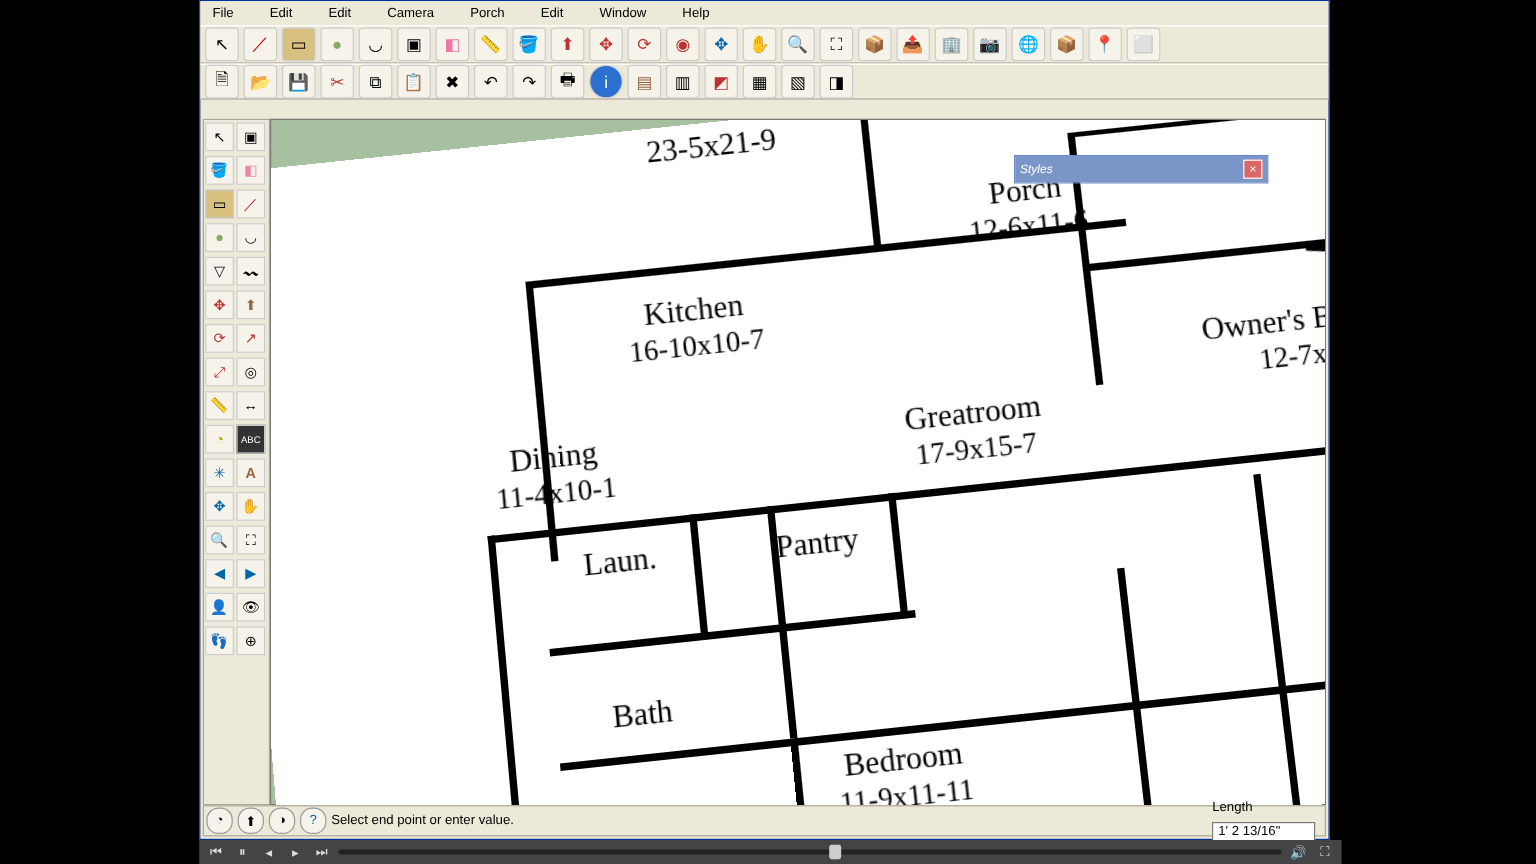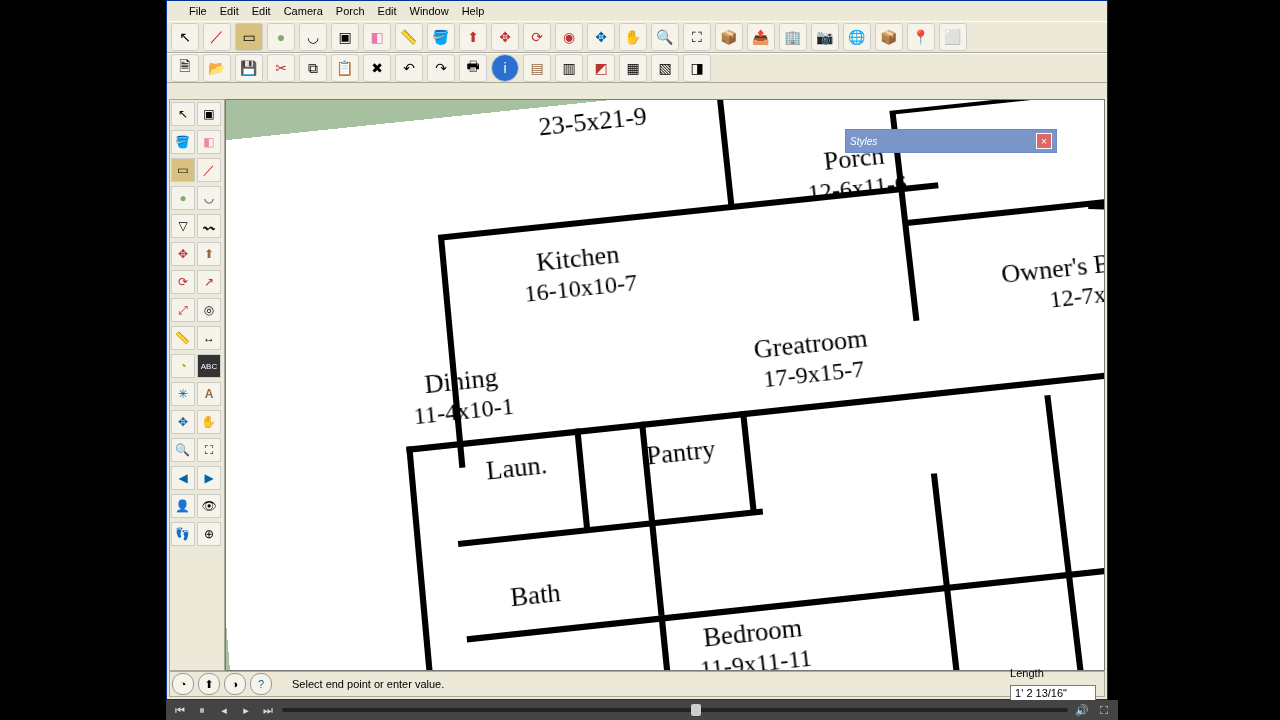--- a/index.html
+++ b/index.html
@@ -3,30 +3,30 @@
 <meta charset="utf-8">
 <style>
   body { margin:0; font-family: Tahoma, sans-serif; font-size:11px; background:#000; width:1280px; height:720px; overflow:hidden; }
   .app { position:absolute; left:166px; top:0; width:940px; height:698px; background:#ece9d8; border:1px solid #003399; }
   .titlebar { height:22px; background:linear-gradient(to bottom,#3b78d6,#1b4fb0); color:#fff; display:flex; align-items:center; padding:0 2px; font-size:12px; }
   .titlebar .icon { width:14px; height:14px; background:#c0504d; border-radius:50%; margin-right:4px; }
   .win-btns { margin-left:auto; display:flex; gap:2px; }
   .win-btn { width:20px; height:18px; border:1px solid #fff; border-radius:2px; display:flex; align-items:center; justify-content:center; font-weight:bold; color:#fff; }
   .win-btn.min,.win-btn.max{background:#3a76d6;}
   .win-btn.close{background:#e04343;}
-  .menubar { height:20px; background:#ece9d8; display:flex; align-items:center; padding:0 16px; gap:1px; }
+  .menubar { height:20px; background:#ece9d8; display:flex; align-items:center; padding:0 4px; gap:18px; }
   .menubar span { padding:2px 6px; cursor:default; }
   .toolbar { height:30px; background:#ece9d8; border-top:1px solid #fff; border-bottom:1px solid #aca899; display:flex; align-items:center; padding:0 4px; gap:4px; }
   .tbtn { width:26px; height:26px; border:1px solid #ccc; border-radius:3px; background:#f5f3ea; display:flex; align-items:center; justify-content:center; font-size:14px; cursor:pointer; }
   .workspace { position:absolute; left:58px; top:98px; right:2px; bottom:28px; background:#a6c0a0; border:1px solid #7a7a7a; overflow:hidden; }
   .lefttools { position:absolute; left:2px; top:98px; width:54px; bottom:28px; background:#ece9d8; border:1px solid #aca899; }
   .lt-btn { width:22px; height:22px; border:1px solid #ccc; margin:2px 1px; background:#f5f3ea; display:inline-flex; align-items:center; justify-content:center; float:left; cursor:pointer; font-size:12px;}
   .statusbar { position:absolute; left:2px; right:2px; bottom:2px; height:24px; background:#ece9d8; border:1px solid #aca899; display:flex; align-items:center; }
   .sb-btn { width:20px; height:20px; border:1px solid #999; border-radius:10px; margin:0 2px; background:#f5f3ea; display:inline-flex; align-items:center; justify-content:center; cursor:pointer;}
-  .sb-text { margin-left:18px; }
+  .sb-text { margin-left:2px; }
   .sb-right { margin-left:auto; margin-right:8px; display:flex; gap:6px;flex-direction:column; }
   
   .plan { position:absolute; left:-40px; top:-10px; width:1040px; height:640px; background:#fff; transform:perspective(2200px) rotateX(6deg) rotateZ(-6deg); transform-origin:top center; font-family:Georgia,serif; color:#000; }
   .room-label { position:absolute; font-size:26px; text-align:center; line-height:1.1; }
   .room-label .dim { font-size:24px; }
   
   .wl { position:absolute; background:#000; }
   
   .styles-panel { position:absolute; right:50px; top:128px; width:210px; background:#fff; border:1px solid #6b8ac4; z-index:20;}
   .styles-panel .hdr { height:18px; background:#7a96c9; color:#fff; font-size:10px; padding:2px 4px; display:flex; justify-content:space-between; align-items:center;font-style:italic;}

